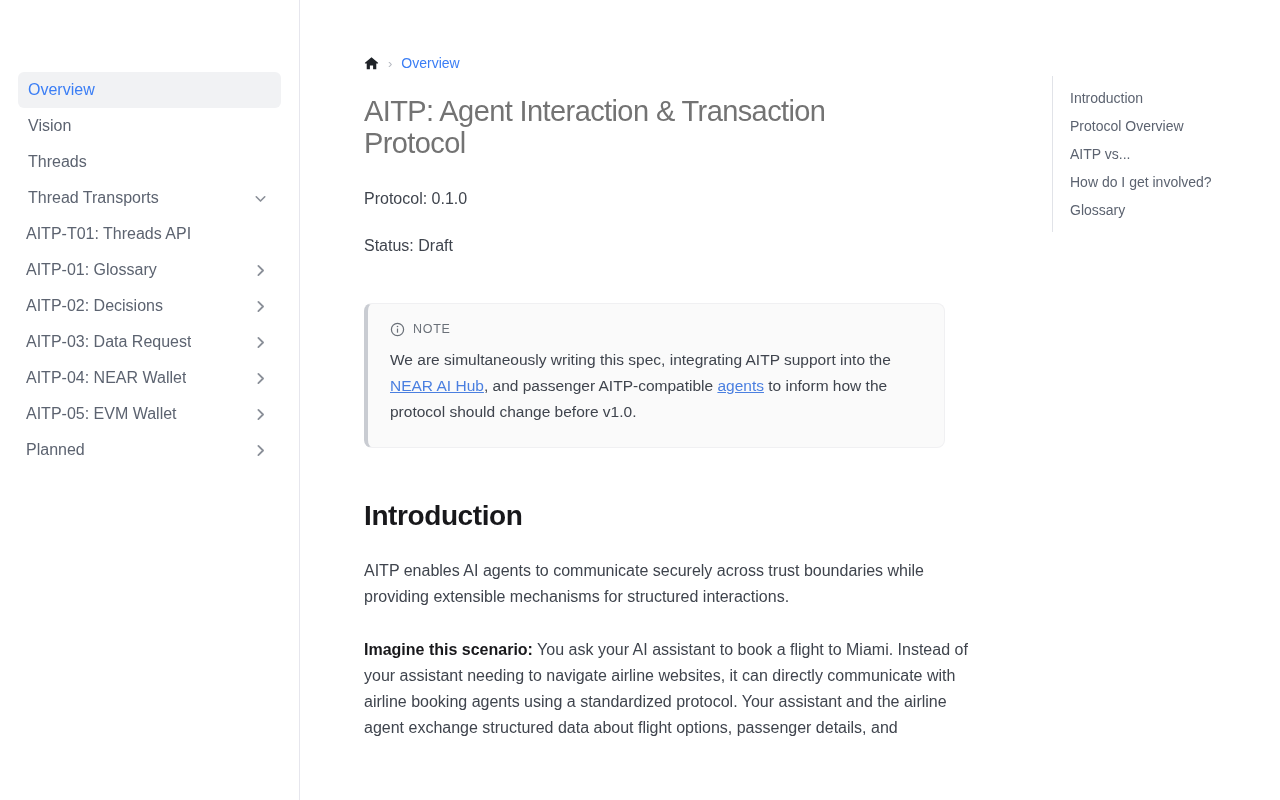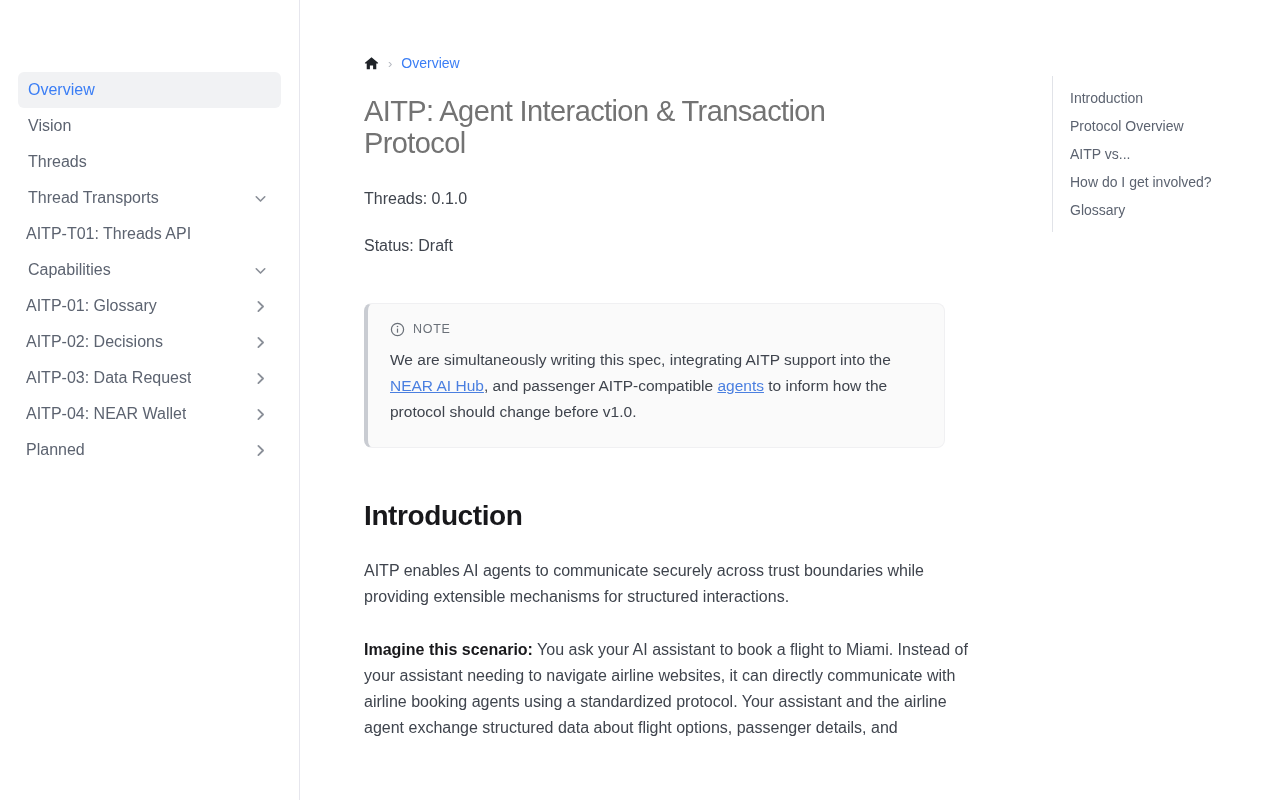--- a/index.html
+++ b/index.html
@@ -190,28 +190,20 @@
           <span class="nav-label">Thread Transports</span>
           <span class="chev">
             <svg width="17" height="17" viewBox="0 0 20 20" fill="none" stroke="currentColor" stroke-width="1.9" stroke-linecap="round" stroke-linejoin="round">
               <polyline points="5,8 10,13 15,8"></polyline>
             </svg>
           </span>
         </li>
         <li class="nav-item nested">
           <span class="nav-label">AITP-T01: Threads API</span>
         </li>
-        <li class="nav-item">
-          <span class="nav-label">Capabilities</span>
-          <span class="chev">
-            <svg width="17" height="17" viewBox="0 0 20 20" fill="none" stroke="currentColor" stroke-width="1.9" stroke-linecap="round" stroke-linejoin="round">
-              <polyline points="5,8 10,13 15,8"></polyline>
-            </svg>
-          </span>
-        </li>
         <li class="nav-item nested">
           <span class="nav-label">AITP-01: Glossary</span>
           <span class="chev">
             <svg width="17" height="17" viewBox="0 0 20 20" fill="none" stroke="currentColor" stroke-width="2.1" stroke-linecap="round" stroke-linejoin="round">
               <polyline points="7.5,4.5 13,10 7.5,15.5"></polyline>
             </svg>
           </span>
         </li>
         <li class="nav-item nested">
           <span class="nav-label">AITP-02: Decisions</span>
@@ -224,20 +216,28 @@
         <li class="nav-item nested">
           <span class="nav-label">AITP-03: Data Request</span>
           <span class="chev">
             <svg width="17" height="17" viewBox="0 0 20 20" fill="none" stroke="currentColor" stroke-width="2.1" stroke-linecap="round" stroke-linejoin="round">
               <polyline points="7.5,4.5 13,10 7.5,15.5"></polyline>
             </svg>
           </span>
         </li>
         <li class="nav-item nested">
           <span class="nav-label">AITP-04: NEAR Wallet</span>
+          <span class="chev">
+            <svg width="17" height="17" viewBox="0 0 20 20" fill="none" stroke="currentColor" stroke-width="2.1" stroke-linecap="round" stroke-linejoin="round">
+              <polyline points="7.5,4.5 13,10 7.5,15.5"></polyline>
+            </svg>
+          </span>
+        </li>
+        <li class="nav-item nested">
+          <span class="nav-label">AITP-05: EVM Wallet</span>
           <span class="chev">
             <svg width="17" height="17" viewBox="0 0 20 20" fill="none" stroke="currentColor" stroke-width="2.1" stroke-linecap="round" stroke-linejoin="round">
               <polyline points="7.5,4.5 13,10 7.5,15.5"></polyline>
             </svg>
           </span>
         </li>
         <li class="nav-item nested">
           <span class="nav-label">Planned</span>
           <span class="chev">
             <svg width="17" height="17" viewBox="0 0 20 20" fill="none" stroke="currentColor" stroke-width="2.1" stroke-linecap="round" stroke-linejoin="round">
@@ -257,21 +257,21 @@
           <svg width="15" height="15" viewBox="0 0 16 16" fill="currentColor" aria-hidden="true">
             <path d="M8 1.2 1 7.1v.9h1.9V14h3.4v-3.9h3.4V14h3.4V8h1.9v-.9z"></path>
           </svg>
         </span>
         <span class="sep">›</span>
         <a class="crumb-link">Overview</a>
       </nav>
 
       <h1 id="doc-title">AITP: Agent Interaction &amp; Transaction Protocol</h1>
 
-      <p class="meta">Threads: 0.1.0</p>
+      <p class="meta">Protocol: 0.1.0</p>
       <p class="meta">Status: Draft</p>
 
       <section id="note-callout">
         <div id="note-head">
           <span class="i-ico">
             <svg width="15" height="15" viewBox="0 0 16 16" fill="none" stroke="currentColor" stroke-width="1.3" aria-hidden="true">
               <circle cx="8" cy="8" r="6.5"></circle>
               <line x1="8" y1="7" x2="8" y2="11.4"></line>
               <circle cx="8" cy="4.8" r="0.85" fill="currentColor" stroke="none"></circle>
             </svg>

